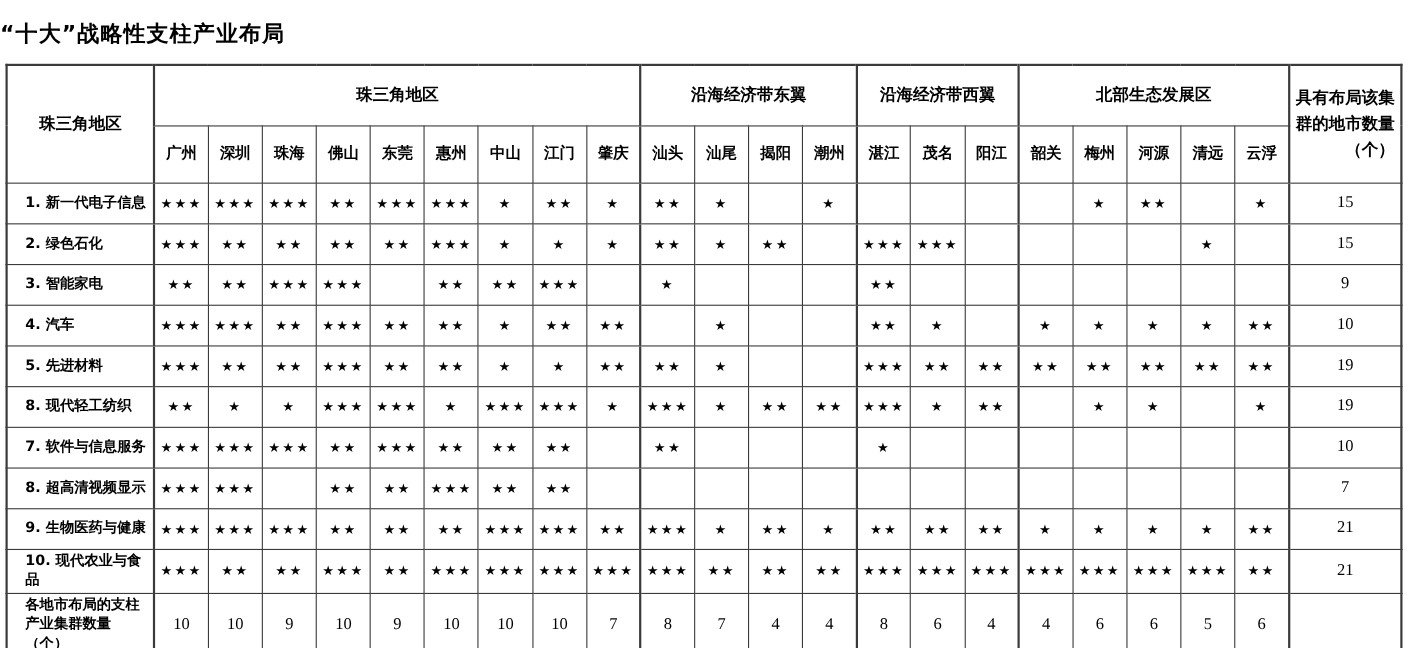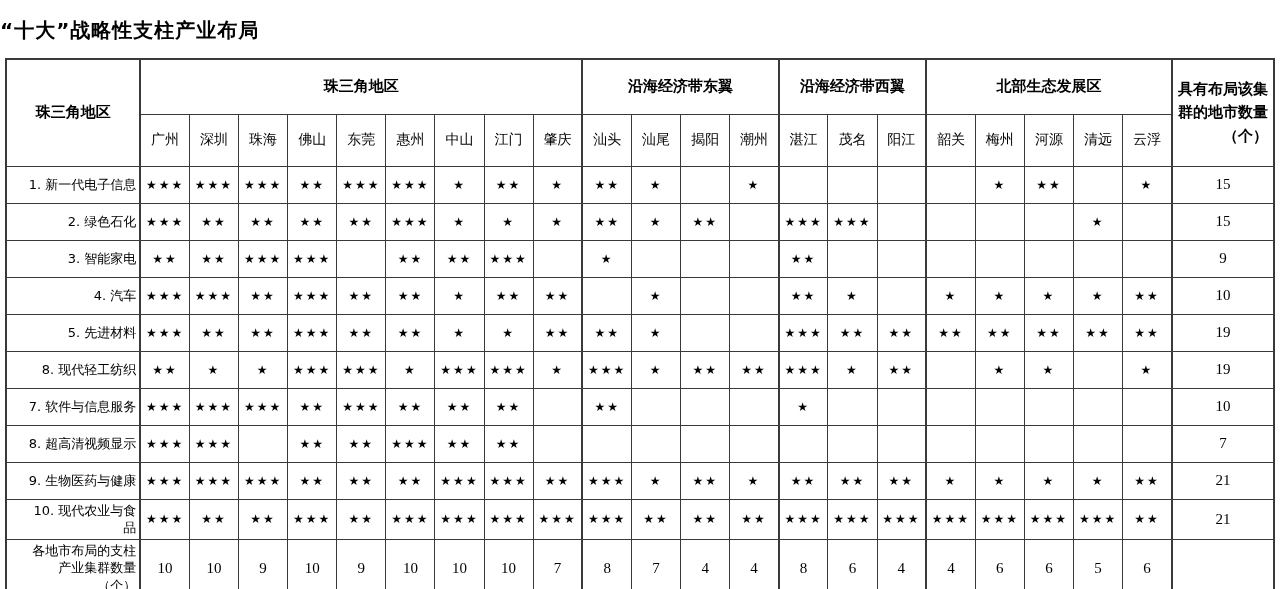--- a/index.html
+++ b/index.html
@@ -3,24 +3,24 @@
 <meta charset="utf-8">
 <style>
   * { margin:0; padding:0; box-sizing:border-box; }
   html,body { width:1280px; height:589px; background:#ffffff; overflow:hidden;
               font-family:"DejaVu Sans","Liberation Sans",sans-serif; color:#000; }
   .page-title { text-align:left; font-size:20px; font-weight:bold; padding-top:17px; letter-spacing:1px; }
   .tbl-wrap { padding:0 5px; margin-top:14px; }
   table { border-collapse:collapse; table-layout:fixed; width:1270px; border:2px solid #3a3a3a; }
   td, th { border:1px solid #3a3a3a; text-align:center; vertical-align:middle; overflow:hidden; font-weight:normal; }
   tr.hdr1 td { height:45px; font-size:15px; font-weight:bold; }
-  tr.hdr2 td { height:42px; font-size:14px; font-weight:normal; }
+  tr.hdr2 td { height:42px; font-size:14px; font-weight:bold; }
   tr.datarow td { height:37px; }
   tr.footrow td { height:57px; }
-  td.rowlabel { text-align:right; padding:2px 3px 2px 16px; font-size:13px; font-weight:normal; line-height:1.35; }
+  td.rowlabel { text-align:left; padding:2px 3px 2px 16px; font-size:13px; font-weight:bold; line-height:1.35; }
   td.corner { font-size:15px; font-weight:bold; }
   td.counthdr { text-align:right; padding:18px 5px; font-size:14px; font-weight:bold; line-height:1.55; }
   td.stars { font-size:12px; letter-spacing:2px; color:#000; white-space:nowrap; }
   td.num { font-family:Liberation Serif, serif; font-size:15px; }
   td.gstart { border-left:2px solid #3a3a3a; }
 </style>
 </head>
 <body>
 
 <div class="page-title">“十大”战略性支柱产业布局</div>

